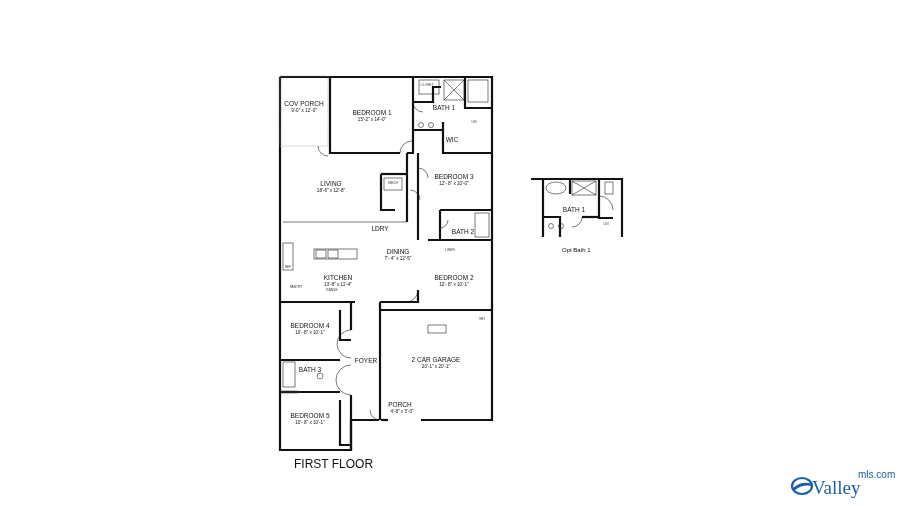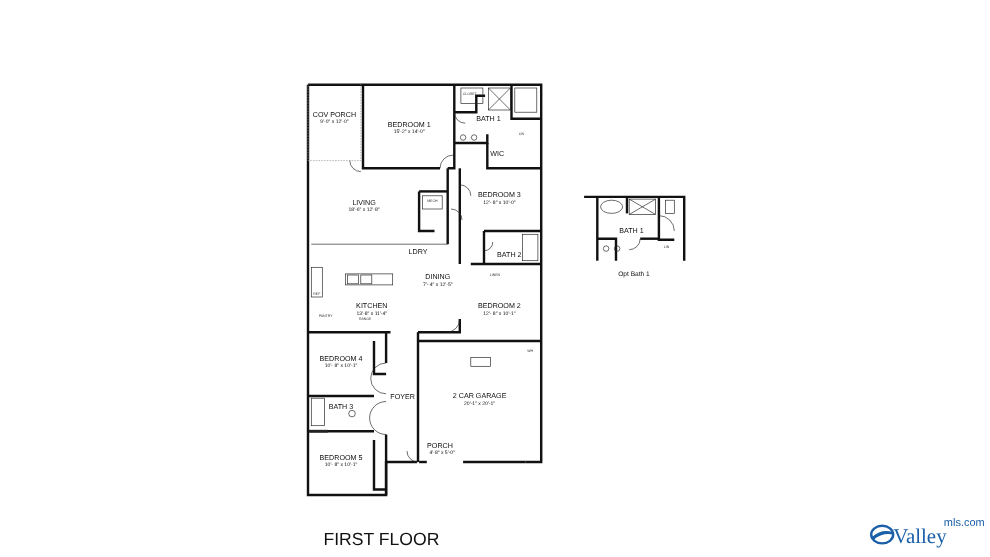--- a/index.html
+++ b/index.html
@@ -4,21 +4,21 @@
 <style>
   html,body{margin:0;padding:0;background:#fff;}
   body{width:900px;height:506px;position:relative;overflow:hidden;font-family:"Liberation Sans",sans-serif;}
   svg text{font-family:"Liberation Sans",sans-serif;fill:#111;}
   .room{font-size:6.5px;}
   .dim{font-size:4.6px;}
   .tiny{font-size:3.2px;fill:#333;}
   .wall{stroke:#111;stroke-width:2.2;fill:none;}
   .thin{stroke:#222;stroke-width:0.6;fill:none;}
   .dash{stroke:#999;stroke-width:0.6;fill:none;stroke-dasharray:1.5 1;}
-  #floor-label{position:absolute;left:276px;top:482px;font-size:16px;color:#111;padding-left:18px;}
+  #floor-label{position:absolute;left:276px;top:457px;font-size:12px;color:#111;padding-left:18px;}
   #opt-label{position:absolute;left:562px;top:247px;font-size:6px;color:#111;}
   #logo{position:absolute;left:790px;top:464px;width:110px;height:36px;text-align:center;}
 </style>
 </head>
 <body>
 
 <svg width="900" height="506" viewBox="0 0 900 506" style="position:absolute;left:0;top:0">
 
   <g>
     <polyline class="wall" points="280,77 280,450 351,450 351,420 379,420"></polyline>

